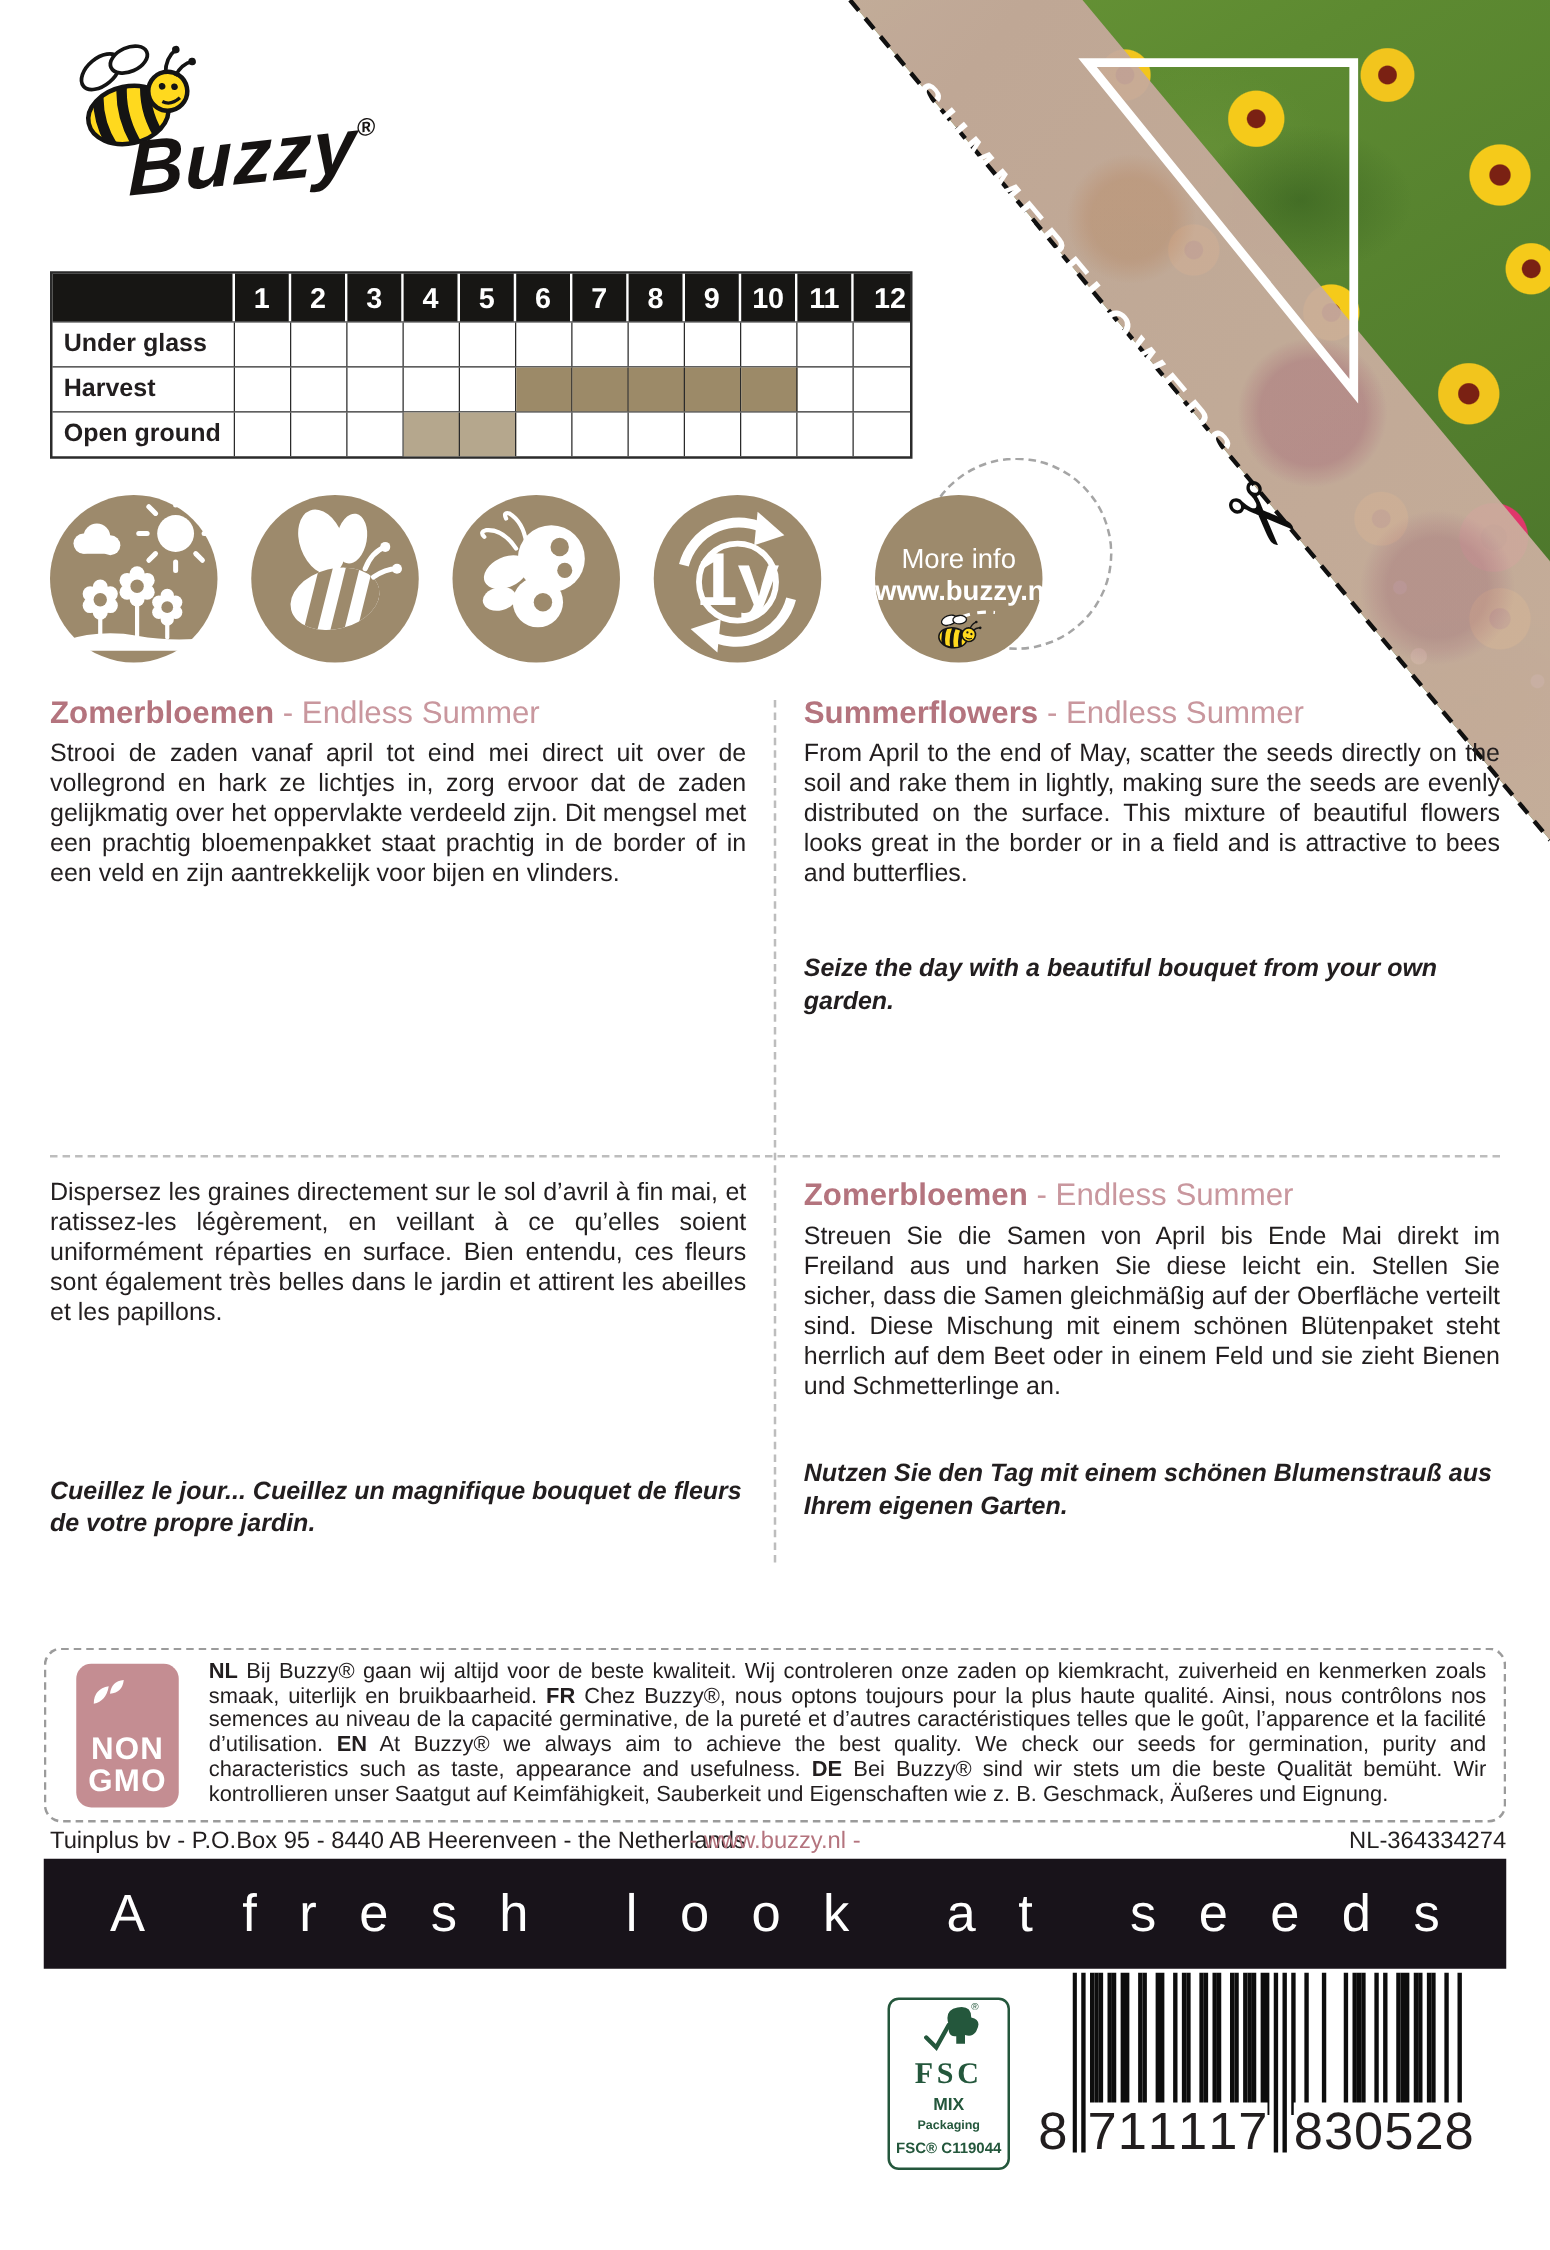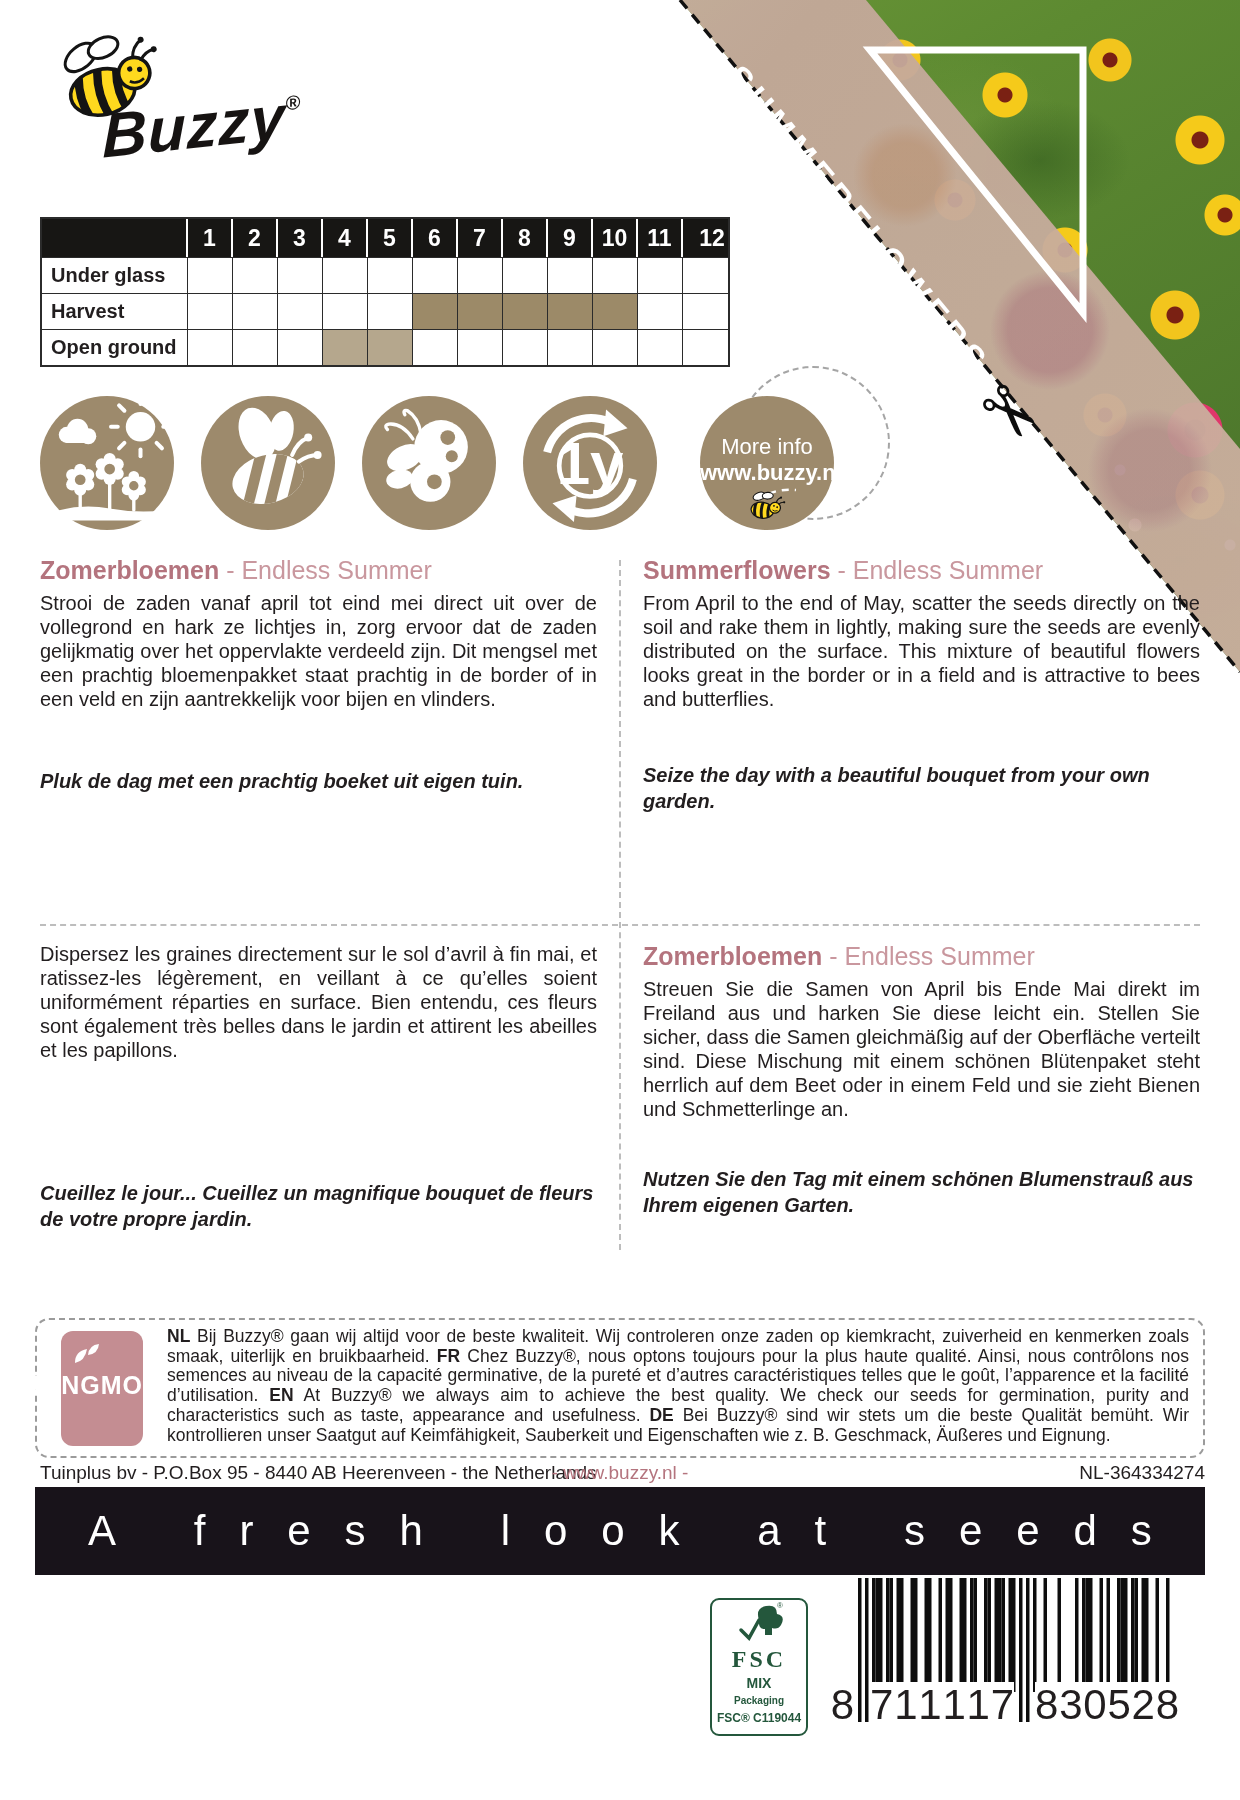--- a/index.html
+++ b/index.html
@@ -109,21 +109,21 @@
 
   .vdivider{position:absolute;left:619px;top:560px;height:690px;width:0;
     border-left:2px dashed #bdbdbd;}
   .hdivider{position:absolute;left:40px;top:924px;width:1160px;height:0;
     border-top:2px dashed #bdbdbd;}
 
   
   .quality{position:absolute;left:35px;top:1318px;width:1170px;height:140px;
     border:2px dashed #9b9b9b;border-radius:14px;box-sizing:border-box;}
   .badge{position:absolute;left:24px;top:11px;width:82px;height:115px;border-radius:12px;
-    background:#c48d92;color:#fff;display:flex;flex-direction:row;align-items:center;
+    background:#c48d92;color:#fff;display:flex;flex-direction:column;align-items:center;
     justify-content:flex-end;padding-bottom:8px;box-sizing:border-box;}
   .badge svg{position:absolute;left:10px;top:10px;}
   .badge-t{font-size:25px;font-weight:bold;line-height:26px;letter-spacing:1px;}
   .quality-text{position:absolute;left:130px;top:7px;width:1022px;font-size:17.5px;
     line-height:19.7px;text-align:justify;}
   .quality-text b{font-weight:bold;}
 
   
   .footer-row{position:absolute;left:35px;top:1462px;width:1170px;height:24px;font-size:19px;}
   .f-address{position:absolute;left:5px;}
@@ -373,21 +373,20 @@
       <use href="#bee-shape"></use>
     </svg>
 </div>
 
 <div class="vdivider"></div>
 <div class="hdivider"></div>
 
 <article class="block b-nl">
   <h2 class="blk-title"><span>Zomerbloemen</span> <span class="blk-variety">- Endless Summer</span></h2>
   <p class="blk-body">Strooi de zaden vanaf april tot eind mei direct uit over de vollegrond en hark ze lichtjes in, zorg ervoor dat de zaden gelijkmatig over het oppervlakte verdeeld zijn. Dit mengsel met een prachtig bloemenpakket staat prachtig in de border of in een veld en zijn aantrekkelijk voor bijen en vlinders.</p>
-  <p class="tagline">Pluk de dag met een prachtig boeket uit eigen tuin.</p>
 </article>
 
 <article class="block b-en">
   <h2 class="blk-title"><span>Summerflowers</span> <span class="blk-variety">- Endless Summer</span></h2>
   <p class="blk-body">From April to the end of May, scatter the seeds directly on the soil and rake them in lightly, making sure the seeds are evenly distributed on the surface. This mixture of beautiful flowers looks great in the border or in a field and is attractive to bees and butterflies.</p>
   <p class="tagline">Seize the day with a beautiful bouquet from your own garden.</p>
 </article>
 
 <article class="block b-fr">
   <p class="blk-body">Dispersez les graines directement sur le sol d’avril à fin mai, et ratissez-les légèrement, en veillant à ce qu’elles soient uniformément réparties en surface. Bien entendu, ces fleurs sont également très belles dans le jardin et attirent les abeilles et les papillons.</p>

